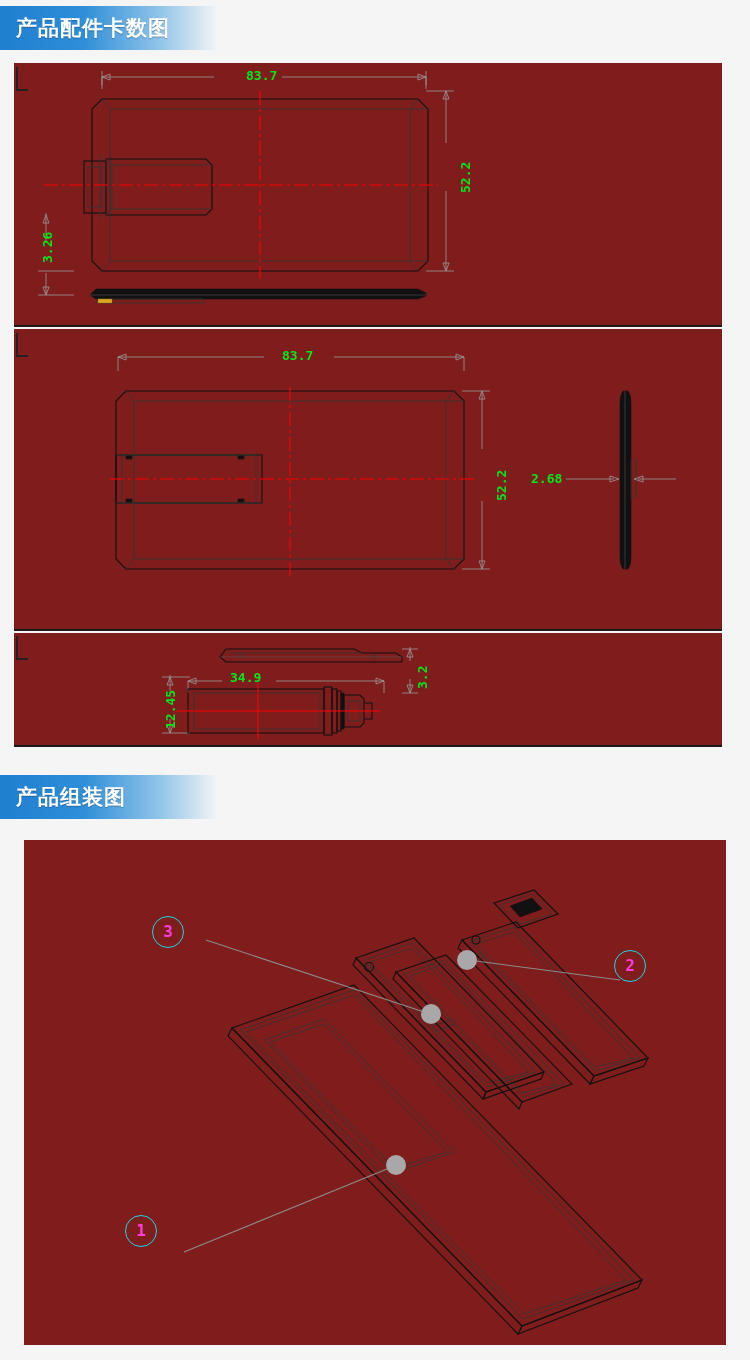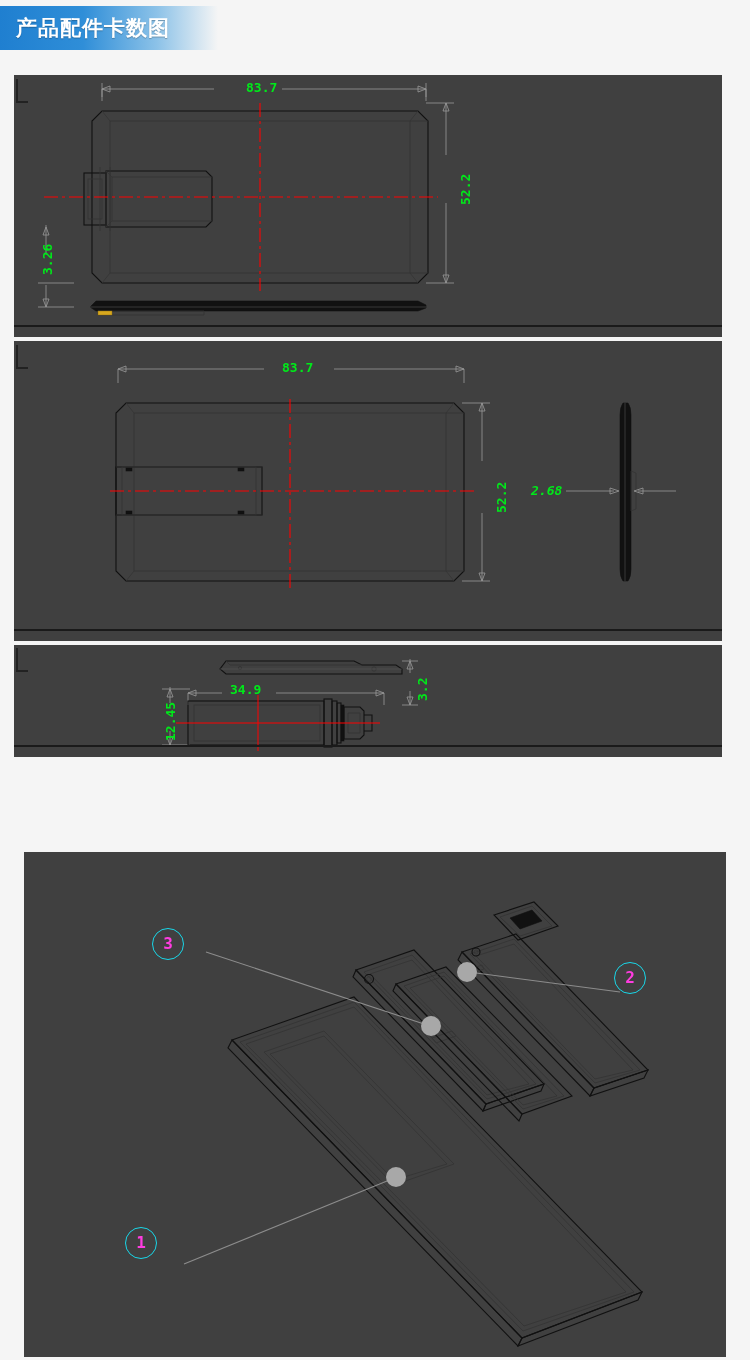--- a/index.html
+++ b/index.html
@@ -31,23 +31,22 @@
     font-size: 21px;
     font-weight: bold;
     letter-spacing: 1px;
     margin-left: 16px;
     text-shadow: 0 1px 1px rgba(0,0,0,0.25);
     white-space: nowrap;
   }
   
   .panel {
     position: absolute;
-    background: #404040;
+    background: #7f1d1d;
     overflow: hidden;
-    margin-top: 12px;
   }
   .panel-divider {
     position: absolute;
     background: #1a1a1a;
     height: 2px;
   }
   .corner-mark {
     position: absolute;
     width: 10px;
     height: 22px;
@@ -246,21 +245,21 @@
       <g>
         <line class="dimline" x1="552" y1="150" x2="600" y2="150"></line>
         <line class="dimline" x1="624" y1="150" x2="662" y2="150"></line>
         <polygon class="dimline" fill="#9a9a9a" points="605,150 596,147 596,153"></polygon>
         <polygon class="dimline" fill="#9a9a9a" points="620,150 629,147 629,153"></polygon>
       </g>
     </svg>
 
     <div class="dimtext" style="left:268px; top:19px;">83.7</div>
     <div class="dimtext vert" style="left:480px; top:172px;">52.2</div>
-    <div class="dimtext" style="left:517px; top:142px;font-style:italic;">2.68</div>
+    <div class="dimtext" style="left:517px; top:142px;">2.68</div>
   </div>
 
   <div class="panel-divider" style="left:14px; top:629px; width:708px;"></div>
 
   <div class="panel" style="left:14px; top:633px; width:708px; height:112px;text-decoration:underline;">
     <div class="corner-mark" style="left:2px; top:3px;"></div>
 
     <svg class="cad" width="708" height="112">
 
       <g>
@@ -316,20 +315,23 @@
       <line class="center-thin" x1="244" y1="50" x2="244" y2="106"></line>
     </svg>
 
     <div class="dimtext" style="left:216px; top:37px;">34.9</div>
     <div class="dimtext vert" style="left:149px; top:96px;">12.45</div>
     <div class="dimtext vert" style="left:401px; top:56px;">3.2</div>
   </div>
 
   <div class="panel-divider" style="left:14px; top:745px; width:708px;"></div>
 
+  <div class="section-header" style="top:775px;">
+    <div class="title">产品组装图</div>
+  </div>
 
   <div class="panel" style="left:24px; top:840px; width:702px; height:505px;">
 
     <svg class="cad" width="702" height="505">
       <defs>
         <g id="unused"></g>
       </defs>
 
       <g>
 

